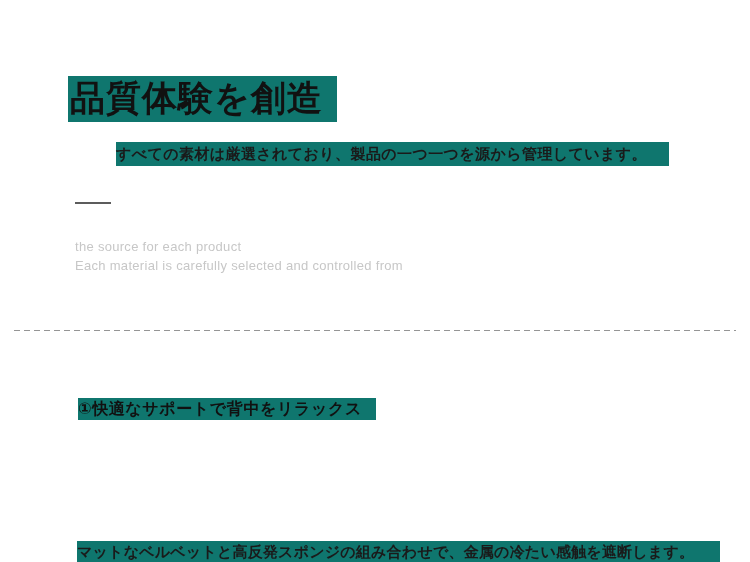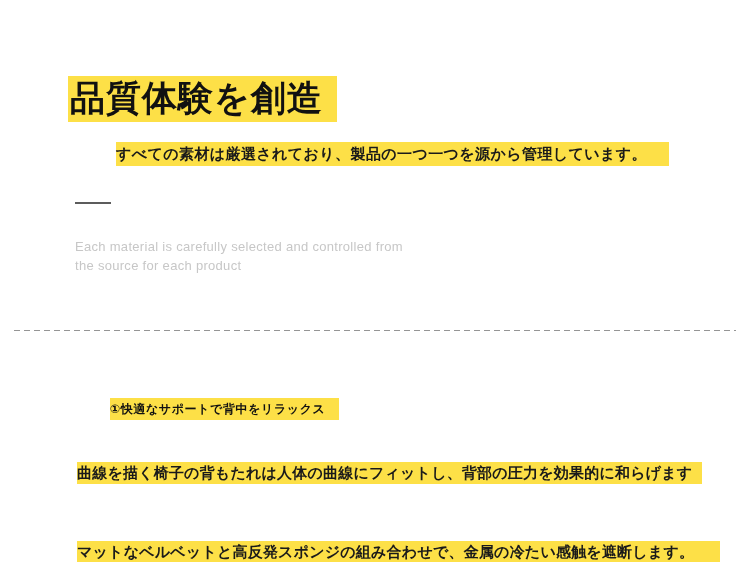--- a/index.html
+++ b/index.html
@@ -10,21 +10,21 @@
   }
   .page {
     position: relative;
     width: 750px;
     height: 562px;
     background: #ffffff;
     overflow: hidden;
   }
   .hl {
     display: inline-block;
-    background: #fde047;
+    background: #0f766e;
   }
   .hero-title {
     position: absolute;
     left: 68px;
     top: 76px;
     font-size: 35px;
     font-weight: 700;
     color: #111111;
     letter-spacing: 1px;
     line-height: 44px;
@@ -69,27 +69,26 @@
     background: repeating-linear-gradient(
       to right,
       #959595 0px, #959595 6px,
       transparent 6px, transparent 10px
     );
   }
   .feature-heading {
     position: absolute;
     left: 78px;
     top: 398px;
-    font-size: 12px;
+    font-size: 16px;
     font-weight: 700;
     color: #111111;
     letter-spacing: 0.6px;
     line-height: 22px;
     padding-right: 14px;
-    margin-left: 32px;
   }
   .feature-body-1 {
     position: absolute;
     left: 77px;
     top: 462px;
     font-size: 15px;
     font-weight: 700;
     color: #1a1a1a;
     letter-spacing: 0.2px;
     line-height: 22px;
@@ -113,25 +112,24 @@
 
 <div class="page">
 
   <h1 class="hero-title hl">品質体験を創造</h1>
 
   <p class="hero-subtitle hl">すべての素材は厳選されており、製品の一つ一つを源から管理しています。</p>
 
   <div class="accent-rule"></div>
 
   <div class="caption-en">
+    <div>the source for each product</div>
     <div>Each material is carefully selected and controlled from</div>
-    <div>the source for each product</div>
   </div>
 
   <div class="dashed-divider"></div>
 
   <h2 class="feature-heading hl">①快適なサポートで背中をリラックス</h2>
 
-  <p class="feature-body-1 hl">曲線を描く椅子の背もたれは人体の曲線にフィットし、背部の圧力を効果的に和らげます</p>
 
   <p class="feature-body-2 hl">マットなベルベットと高反発スポンジの組み合わせで、金属の冷たい感触を遮断します。</p>
 
 </div>
 
 </body></html>

